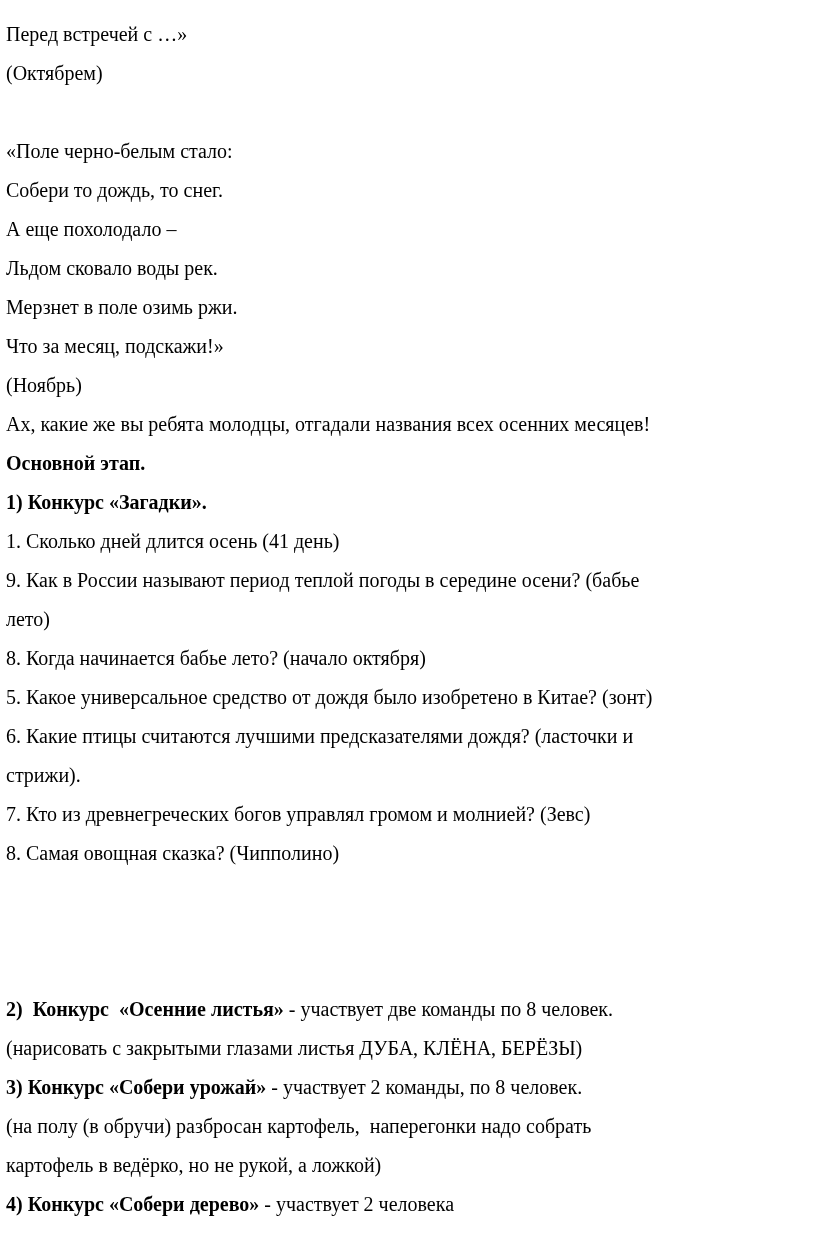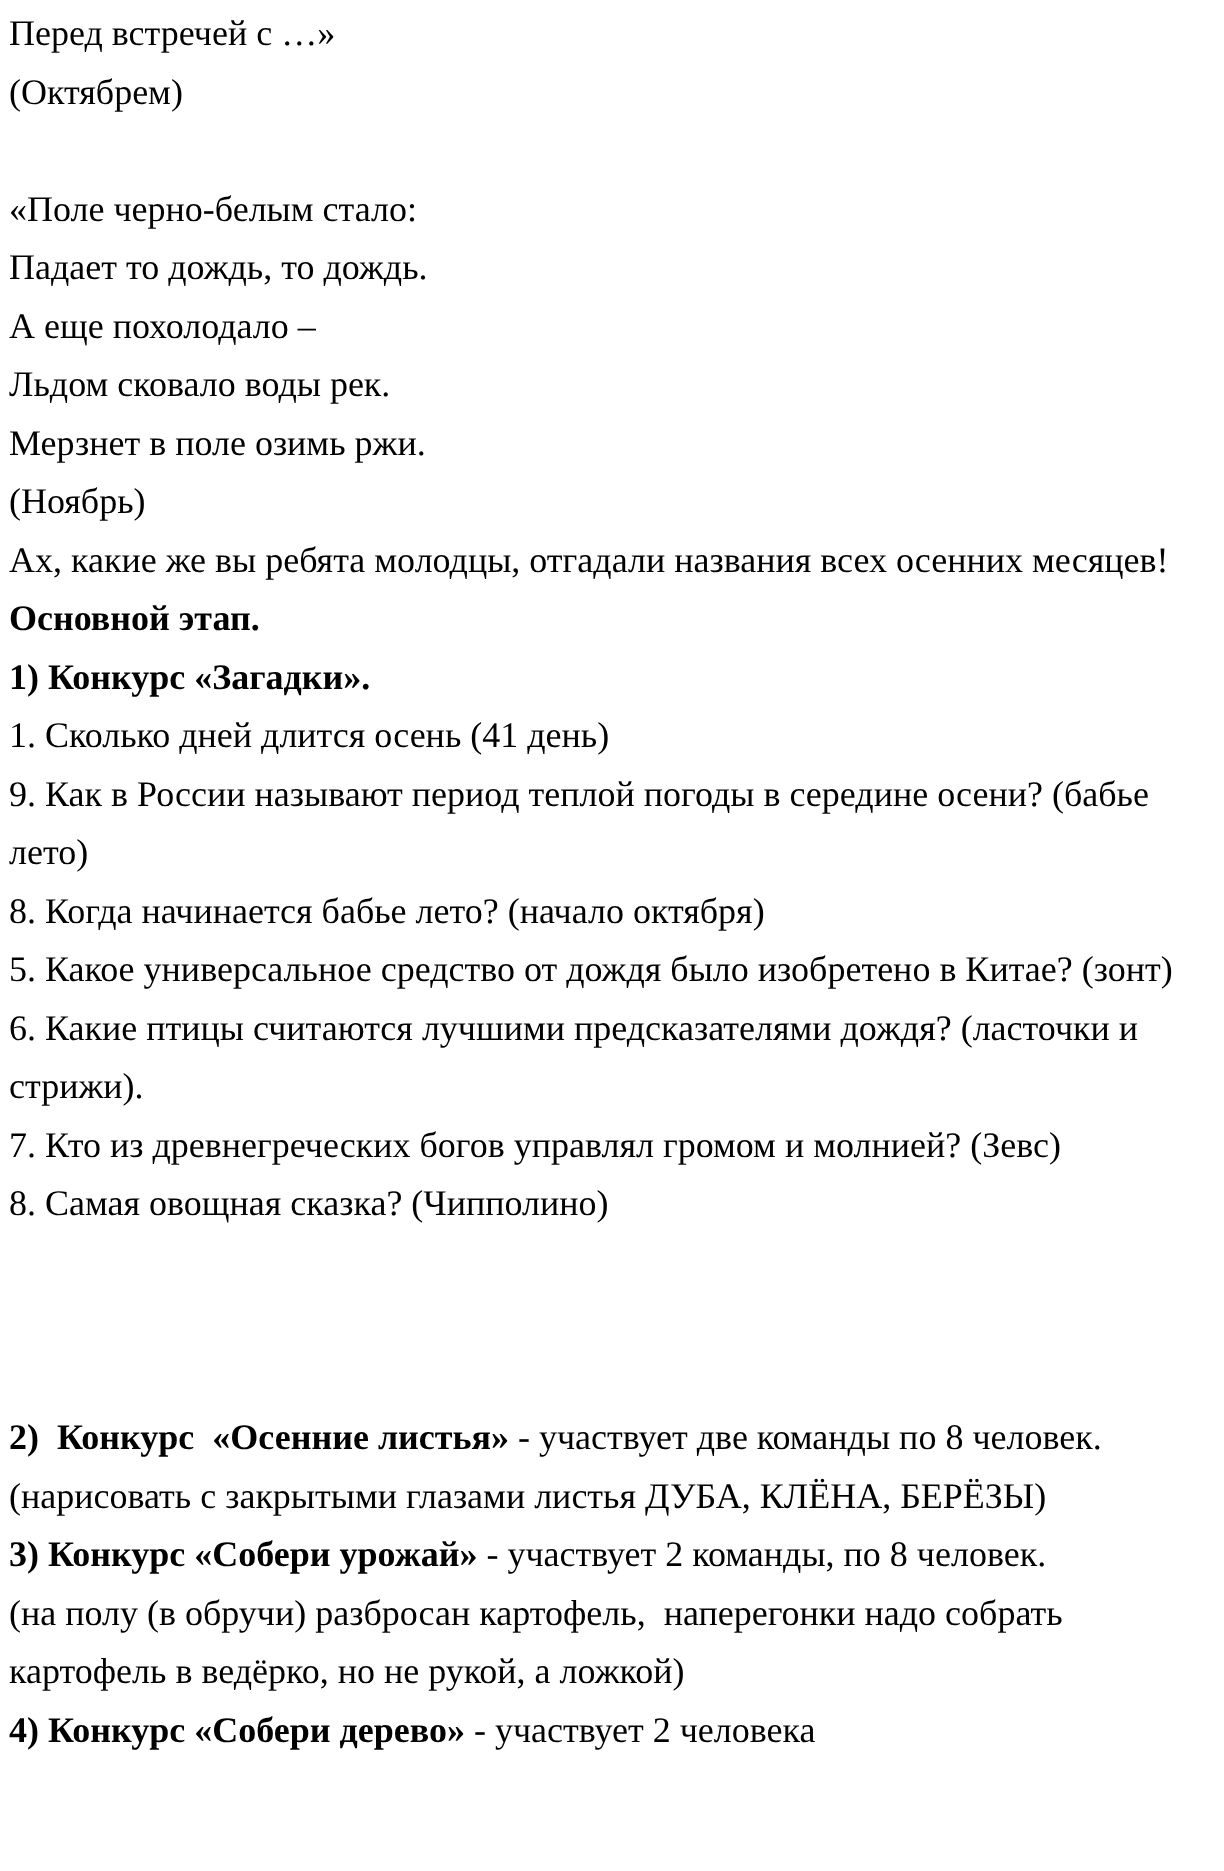--- a/index.html
+++ b/index.html
@@ -7,49 +7,50 @@
     margin: 0;
     padding: 0;
     background: #ffffff;
   }
   .page {
     position: relative;
     width: 816px;
     height: 1247px;
     overflow: hidden;
     box-sizing: border-box;
-    padding: 4px 4px 0 6px;
+    padding: 15px 4px 0 6px;
     background: #ffffff;
     color: #000000;
     font-family: "Liberation Serif", "DejaVu Serif", serif;
-    font-size: 24px;
+    font-size: 20px;
     line-height: 39px;
   }
   .line {
     white-space: pre;
     min-height: 39px;
     font-weight: normal;
   }
   .line .b {
     font-weight: bold;
   }
 </style>
 </head>
 <body>
 
 <div class="page">
   <div id="doc-lines">
       <div class="line"><span>Перед встречей с …»</span></div>
       <div class="line"><span>(Октябрем)</span></div>
       <div class="line"><span></span></div>
       <div class="line"><span>«Поле черно-белым стало:</span></div>
-      <div class="line"><span>Падает то дождь, то дождь.</span></div>
+      <div class="line"><span>Собери то дождь, то снег.</span></div>
       <div class="line"><span>А еще похолодало –</span></div>
       <div class="line"><span>Льдом сковало воды рек.</span></div>
       <div class="line"><span>Мерзнет в поле озимь ржи.</span></div>
+      <div class="line"><span>Что за месяц, подскажи!»</span></div>
       <div class="line"><span>(Ноябрь)</span></div>
       <div class="line"><span>Ах, какие же вы ребята молодцы, отгадали названия всех осенних месяцев!</span></div>
       <div class="line"><span class="b">Основной этап.</span></div>
       <div class="line"><span class="b">1) Конкурс «Загадки».</span></div>
       <div class="line"><span>1. Сколько дней длится осень (41 день)</span></div>
       <div class="line"><span>9. Как в России называют период теплой погоды в середине осени? (бабье</span></div>
       <div class="line"><span>лето)</span></div>
       <div class="line"><span>8. Когда начинается бабье лето? (начало октября)</span></div>
       <div class="line"><span>5. Какое универсальное средство от дождя было изобретено в Китае? (зонт)</span></div>
       <div class="line"><span>6. Какие птицы считаются лучшими предсказателями дождя? (ласточки и</span></div>

